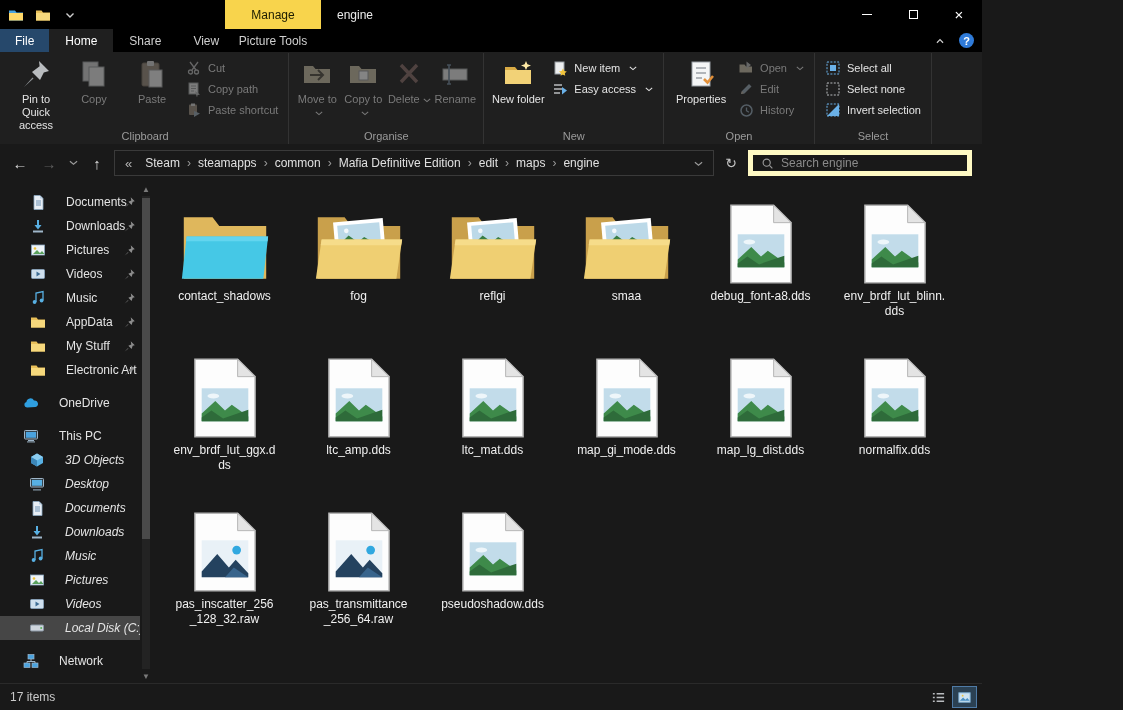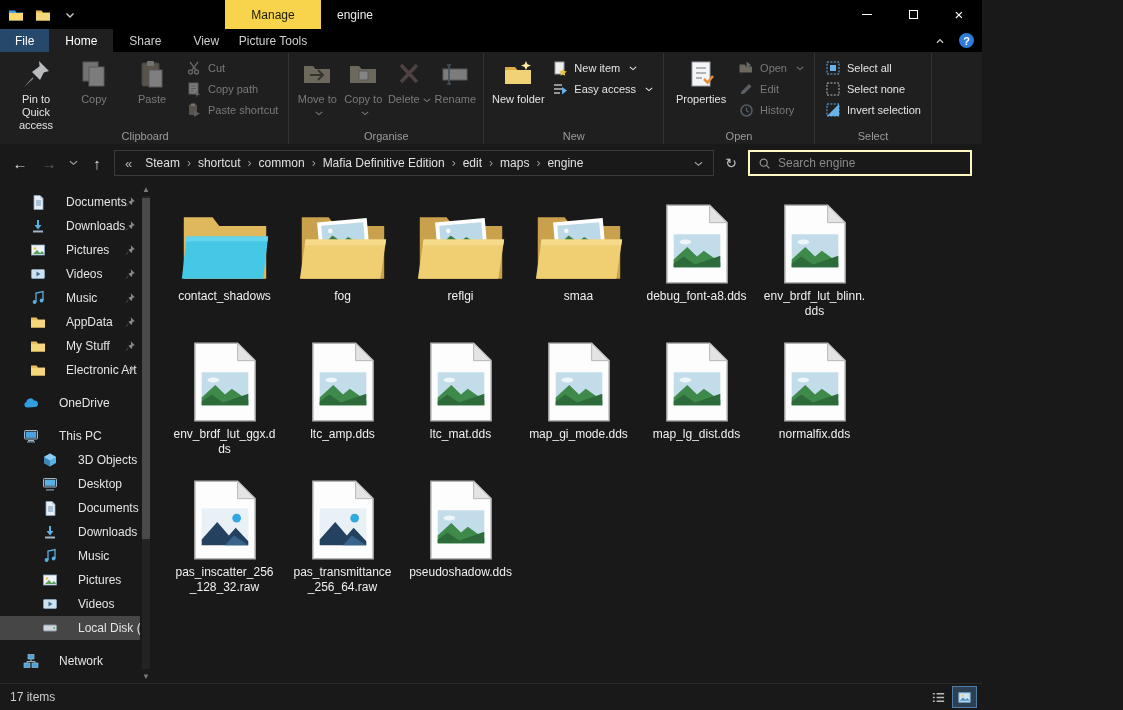--- a/index.html
+++ b/index.html
@@ -61,46 +61,46 @@
   .navbtn.dim { color:#5e5e5e; }
   .navbtn.tiny { width:14px; color:#9a9a9a; }
   .addressbar { width:600px; height:26px; border:1px solid #3a3a3a; background:#191919;
     display:flex; align-items:center; padding:0 4px; flex:none; }
   .chevl { color:#b5b5b5; padding:0 6px; font-size:13px; }
   .crumbs { display:flex; align-items:center; flex:1; overflow:hidden; white-space:nowrap; }
   .crumb { padding:0 7px; color:#e0e0e0; }
   .crumb-sep { color:#9a9a9a; font-size:12px; }
   .addr-chev { color:#9a9a9a; padding:0 6px; }
   .refresh { font-size:14px; color:#c4c4c4; }
-  .searchbox { flex:1; height:26px; border:2px solid #fef9c3; background:#191919;
+  .searchbox { flex:1; height:26px; border:5px solid #fef9c3; background:#191919;
     display:flex; align-items:center; gap:7px; padding:0 8px; }
   .searchbox .icon { width:13px; height:13px; flex:none; }
   .search-input { flex:1; background:transparent; border:none; outline:none; color:#ddd;
     font-family:inherit; font-size:12px; }
   .search-input::placeholder { color:#8a8a8a; }
 
   
   .main { flex:1; display:flex; overflow:hidden; }
   .sidebar { width:152px; flex:none; position:relative; padding:8px 12px 0 0; }
   .side-section { margin-bottom:9px; }
   .side-item { height:24px; display:flex; align-items:center; gap:20px; color:#e4e4e4; position:relative; }
   .side-item .icon { width:16px; height:16px; flex:none; }
   .lvl-qa { padding-left:30px; }
   .lvl-root { padding-left:23px; }
-  .lvl-child { padding-left:42px; }
+  .lvl-child { padding-left:29px;font-style:italic; }
   .side-item.selected { background:#464646; }
   .side-label { white-space:nowrap; overflow:hidden; }
   .pin { position:absolute; right:4px; width:13px; height:13px; }
   .pin svg { width:100%; height:100%; display:block; }
   .side-scrollbar { position:absolute; right:0; top:0; bottom:0; width:12px; display:flex; flex-direction:column; align-items:center; }
   .sb-arrow { color:#7a7a7a; font-size:8px; height:14px; display:flex; align-items:center; }
   .sb-track { flex:1; width:8px; background:#232323; position:relative; }
   .sb-thumb { position:absolute; top:2px; left:0; width:8px; height:72%; background:#4a4a4a; }
 
-  .content { flex:1; padding:10px 0 0 14px; display:flex; flex-wrap:wrap; align-content:flex-start; overflow:hidden; }
+  .content { flex:1; padding:10px 0 0 14px; display:flex; flex-wrap:wrap; align-content:flex-start; overflow:hidden;gap:16px; }
   .tile { width:117px; height:136px; display:flex; flex-direction:column; align-items:center; margin:0 1px 2px 0; }
   .thumb { height:93px; width:100%; display:flex; align-items:flex-end; justify-content:center; }
   .thumb svg { display:block; }
   .fname { margin-top:4px; max-width:104px; font-size:12px; line-height:15px; text-align:center;
     color:#f0f0f0; word-break:break-all; }
 
   
   .statusbar { height:27px; border-top:1px solid #2a2a2a; display:flex; align-items:center;
     padding:0 6px 0 10px; color:#cacaca; flex:none; background:#191919; }
   .viewbtns { margin-left:auto; display:flex; gap:3px; }
@@ -407,21 +407,21 @@
       <svg width="9" height="6" viewBox="0 0 10 6">
           <path d="M1 1l4 3.4L9 1" fill="none" stroke="#9a9a9a" stroke-width="1.3"></path>
         </svg>
     </span>
     <span class="navbtn">↑</span>
     <div class="addressbar">
       <span class="chevl">«</span>
       <div class="crumbs">
           <span class="crumb">Steam</span>
           <span class="crumb-sep">›</span>
-          <span class="crumb">shortcut</span>
+          <span class="crumb">steamapps</span>
           <span class="crumb-sep">›</span>
           <span class="crumb">common</span>
           <span class="crumb-sep">›</span>
           <span class="crumb">Mafia Definitive Edition</span>
           <span class="crumb-sep">›</span>
           <span class="crumb">edit</span>
           <span class="crumb-sep">›</span>
           <span class="crumb">maps</span>
           <span class="crumb-sep">›</span>
           <span class="crumb">engine</span>

